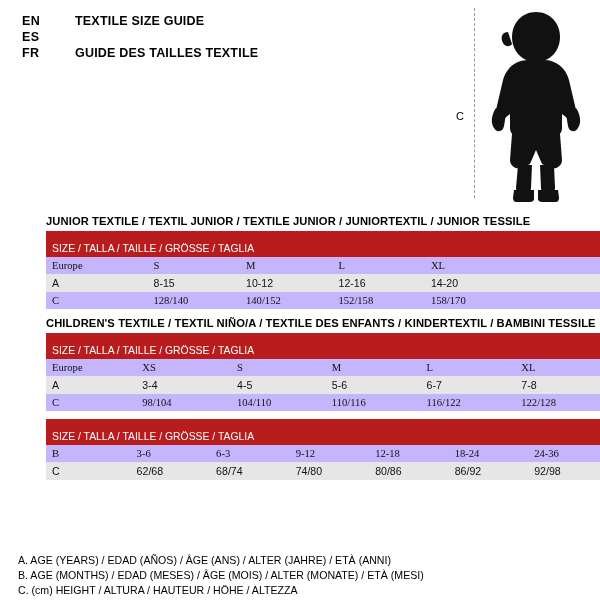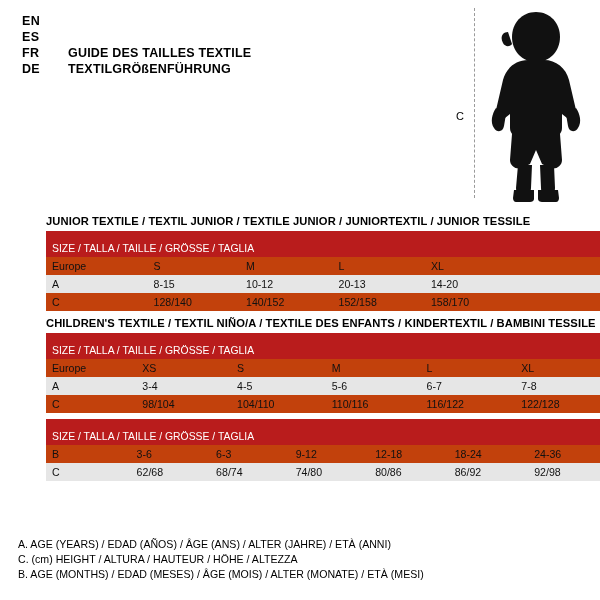--- a/index.html
+++ b/index.html
@@ -25,20 +25,21 @@
   .header {
     position: absolute;
     top: 14px;
     left: 22px;
     width: 420px;
   }
   .header-row {
     display: flex;
     align-items: flex-end;
     margin-bottom: 2px;
+    gap: 7px;
   }
   .lang-code {
     width: 46px;
     font-size: 12.5px;
     font-weight: bold;
     letter-spacing: 0.3px;
     color: #000;
   }
   .lang-title {
     font-size: 12.5px;
@@ -111,56 +112,54 @@
     color: #ffffff;
     font-size: 10.4px;
     font-weight: normal;
     padding-top: 12px;
     padding-bottom: 3px;
   }
   tr.row-shade td {
     background: #e6e6e6;
   }
   tr.row-plain td {
-    background: #c2410c;
+    background: #c4b5fd;
+    font-family: Liberation Serif, serif;
   }
 
   
   .legend {
     position: absolute;
     left: 18px;
-    bottom: 18px;
+    bottom: 2px;
     width: 564px;
   }
   .legend div {
     font-size: 10.6px;
     color: #000;
     line-height: 15px;
   }
 </style>
 </head>
 <body>
 
 <div class="page">
 
   <div class="header">
     <div class="header-row">
       <span class="lang-code">EN</span>
+      <span class="lang-title">TEXTILE SIZE GUIDE</span>
     </div>
     <div class="header-row">
       <span class="lang-code">ES</span>
     </div>
     <div class="header-row">
       <span class="lang-code">FR</span>
       <span class="lang-title">GUIDE DES TAILLES TEXTILE</span>
     </div>
-    <div class="header-row">
-      <span class="lang-code">DE</span>
-      <span class="lang-title">TEXTILGRÖßENFÜHRUNG</span>
-    </div>
   </div>
 
   <div class="figure-area">
     <div class="dashed-line"></div>
     <div class="c-label">C</div>
     <svg class="silhouette" viewBox="0 0 104 192">
       <g fill="#111111">
 
         <path d="M52 2 C38 2 28 13 28 27 C28 41 38 52 52 52 C66 52 76 41 76 27 C76 13 66 2 52 2 Z"></path>
 
@@ -205,21 +204,21 @@
           <td>S</td>
           <td>M</td>
           <td>L</td>
           <td>XL</td>
           <td></td>
         </tr>
         <tr class="row-shade">
           <td>A</td>
           <td>8-15</td>
           <td>10-12</td>
-          <td>20-13</td>
+          <td>12-16</td>
           <td>14-20</td>
           <td></td>
         </tr>
         <tr class="row-plain">
           <td>C</td>
           <td>128/140</td>
           <td>140/152</td>
           <td>152/158</td>
           <td>158/170</td>
           <td></td>
@@ -303,17 +302,17 @@
           <td>80/86</td>
           <td>86/92</td>
           <td>92/98</td>
         </tr>
       </tbody>
     </table>
   </div>
 
   <div class="legend">
     <div>A. AGE (YEARS) / EDAD (AÑOS) / ÂGE (ANS) / ALTER (JAHRE) / ETÀ (ANNI)</div>
+    <div>B. AGE (MONTHS) / EDAD (MESES) / ÂGE (MOIS) / ALTER (MONATE) / ETÀ (MESI)</div>
     <div>C. (cm) HEIGHT / ALTURA / HAUTEUR / HÖHE / ALTEZZA</div>
-    <div>B. AGE (MONTHS) / EDAD (MESES) / ÂGE (MOIS) / ALTER (MONATE) / ETÀ (MESI)</div>
   </div>
 
 </div>
 
 </body></html>

